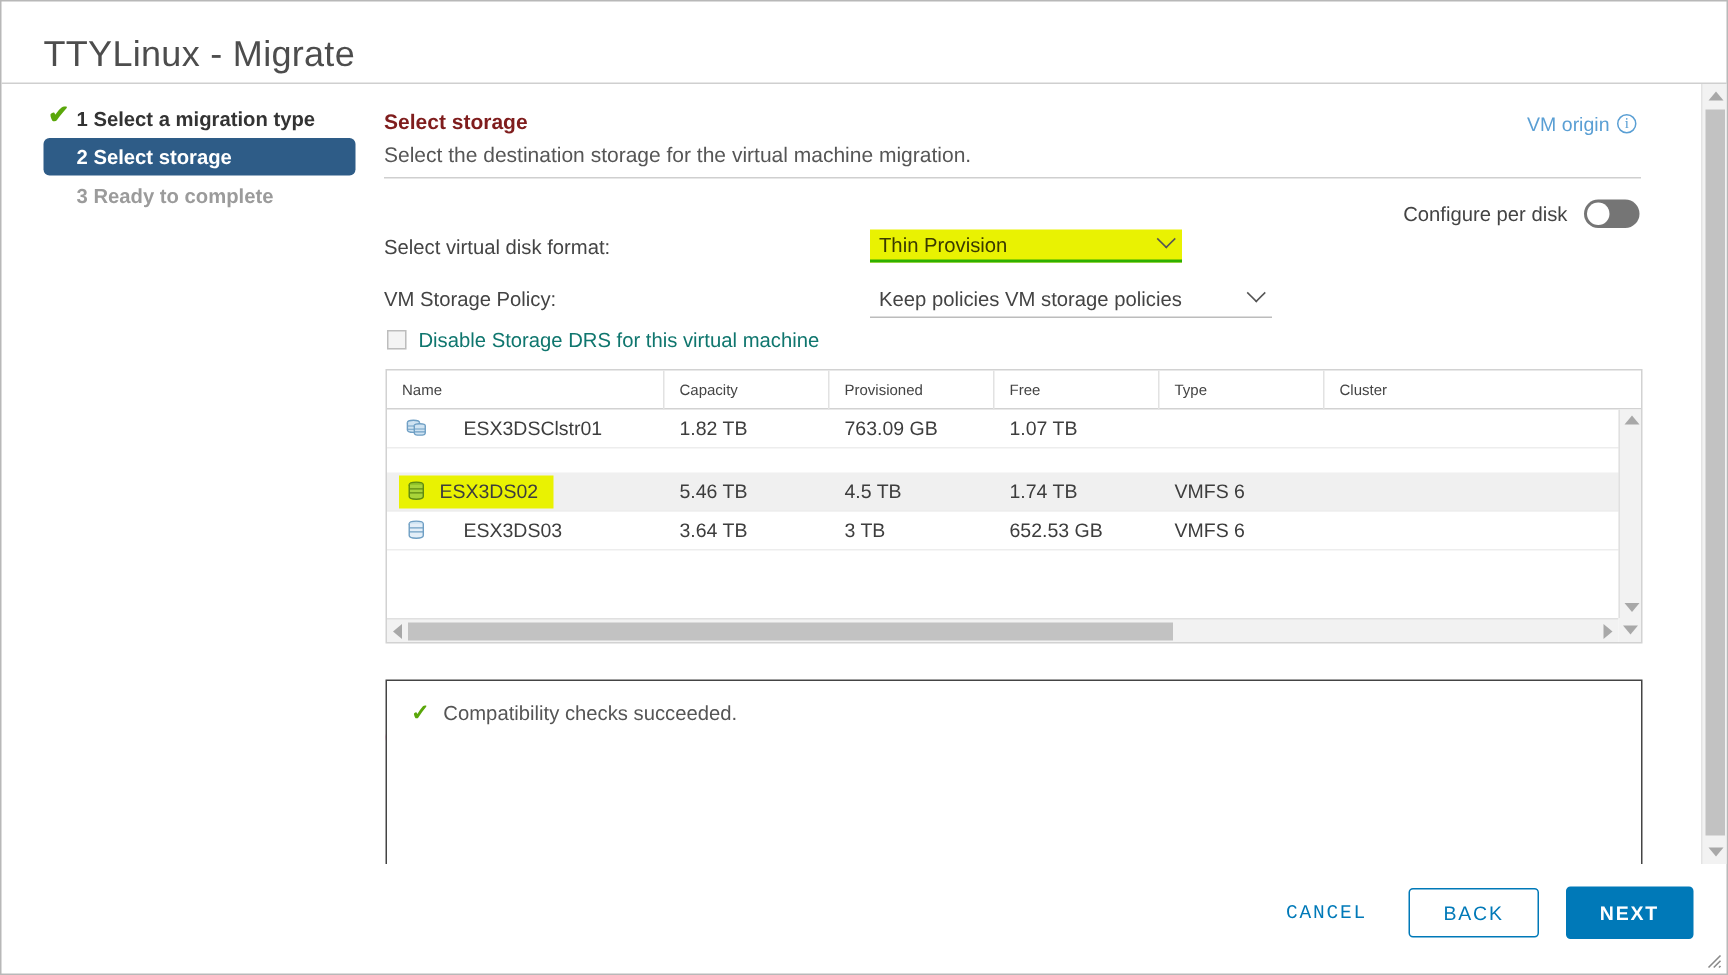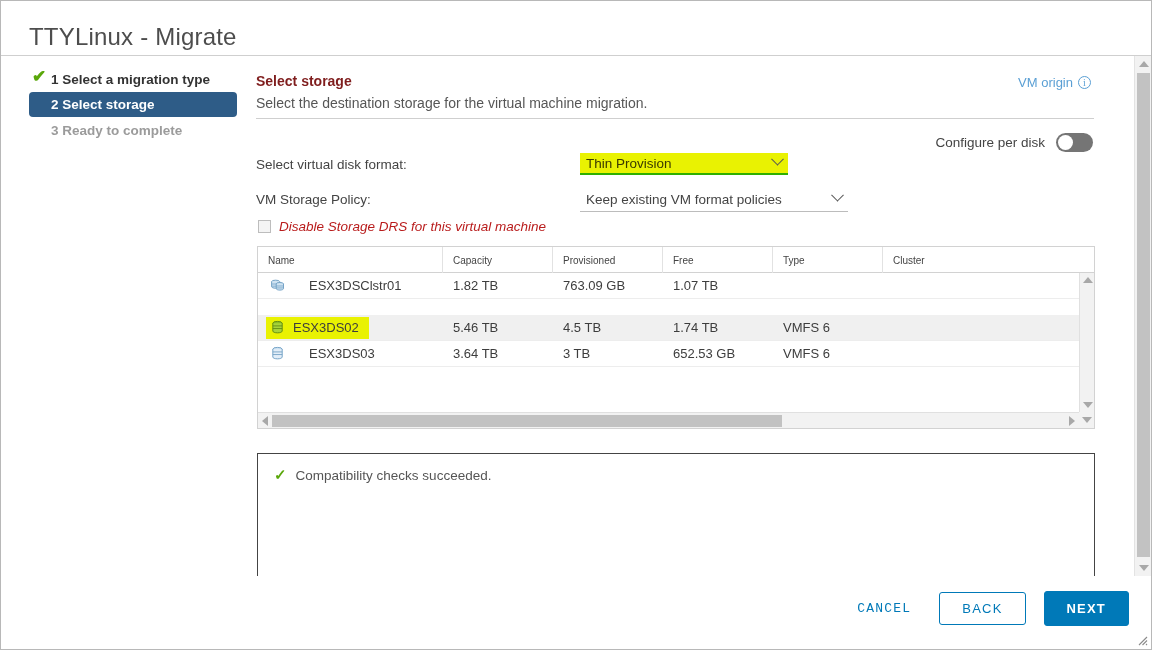--- a/index.html
+++ b/index.html
@@ -133,21 +133,21 @@
   
   .dsrs {
     position: absolute; left: 2px; top: 156px;
     display: flex; align-items: center; gap: 8px;
     cursor: pointer;
   }
   .cbox {
     width: 13px; height: 13px;
     border: 1px solid #bdbdbd; background: #f4f4f4;
   }
-  .dsrs-label { font-size: 13.5px; color: #b91c1c; font-style: italic; }
+  .dsrs-label { font-size: 13.5px; color: #0f766e; }
 
   
   .tbl {
     position: absolute; left: 1px; top: 183px;
     width: 838px; height: 183px;
     border: 1px solid #d2d2d2; background: #fff;
   }
   .thead { display: flex; height: 26px; border-bottom: 1px solid #d2d2d2; }
   .th {
     font-size: 10px; color: #444;
@@ -343,21 +343,21 @@
     </div>
 
     <div class="lbl-disk">Select virtual disk format:</div>
     <div class="sel-disk">
       <span class="txt">Thin Provision</span>
       <span class="chev"></span>
     </div>
 
     <div class="lbl-policy">VM Storage Policy:</div>
     <div class="sel-policy">
-      <span class="txt">Keep existing VM format policies</span>
+      <span class="txt">Keep policies VM storage policies</span>
       <span class="chev"></span>
     </div>
 
     <div class="dsrs">
       <span class="cbox"></span>
       <span class="dsrs-label">Disable Storage DRS for this virtual machine</span>
     </div>
 
     <div class="tbl">
       <div class="thead">

